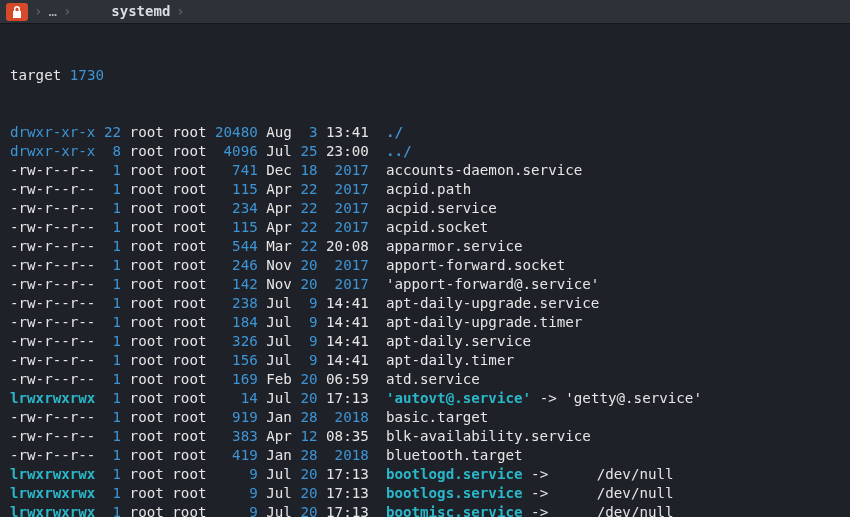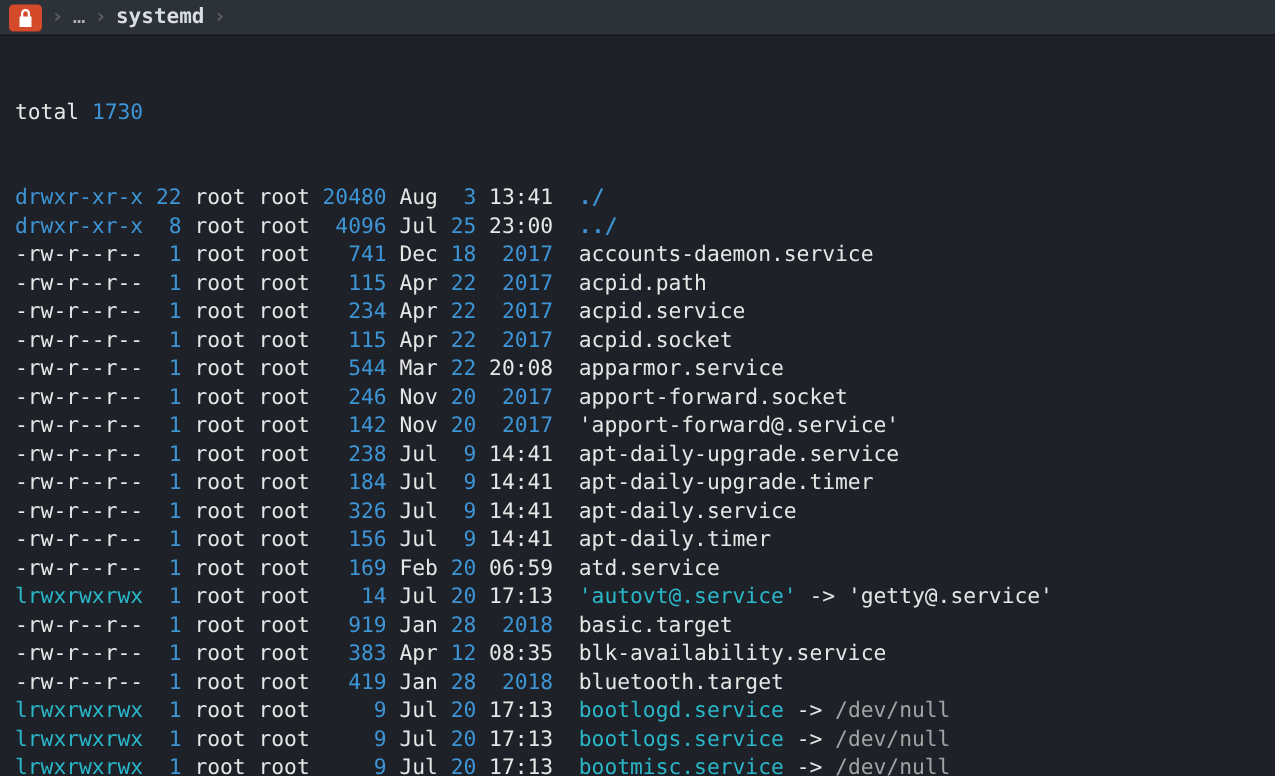--- a/index.html
+++ b/index.html
@@ -33,39 +33,39 @@
     border-radius:3px;
   }
   .term {
     padding:4px 10px 8px 10px;
     white-space:pre;
   }
   .row    { white-space:pre; font-family:inherit; }
   .c-white{ color:#e6e6e6; }
   .c-grey { color:#b0b0b0; }
   .c-blue { color:#3e95d6; }
-  .c-cyan { color:#2ab7c9; font-weight:normal; }
-  .c-yell { color:#a3a3a3; }
+  .c-cyan { color:#2ab7c9; font-weight:bold; }
+  .c-yell { color:#e5e5e5;margin-left:40px; }
   .c-dir  { color:#3e95d6; font-weight:bold; }
   .seg    { display:inline; }
   .chev   { color:#5a5f68; font-weight:bold; }
-  .tb-white{ color:#d8dee4; font-weight:bold; }
+  .tb-white{ color:#d8dee4; font-weight:bold;margin-left:34px; }
 </style>
 </head>
 <body>
 
 <div class="titlebar">
   <span class="lock-badge">
     <svg width="10" height="12" viewBox="0 0 10 12">
         <path fill="#fff" d="M5 0a3 3 0 0 0-3 3v2H1v7h8V5H8V3a3 3 0 0 0-3-3zm0 1.5A1.5 1.5 0 0 1 6.5 3v2h-3V3A1.5 1.5 0 0 1 5 1.5z"></path>
       </svg>
   </span>
   <span class="chev">›</span>
   <span class="c-grey">…</span>
   <span class="chev">›</span>
   <span class="tb-white">systemd</span>
   <span class="chev">›</span>
 </div>
 
 <div class="term">
-  <div class="row"><span class="c-white">total </span><span class="c-blue">1730</span></div>
+  <div class="row"><span class="c-white">target </span><span class="c-blue">1730</span></div>
   <div id="listing"><div class="row"><span class="seg c-blue">drwxr-xr-x</span><span class="seg c-blue"> 22</span><span class="seg c-white"> root</span><span class="seg c-white"> root</span><span class="seg c-blue"> 20480</span><span class="seg c-white"> Aug</span><span class="seg c-blue">  3</span><span class="seg c-white"> 13:41</span><span class="seg c-white">  </span><span class="seg c-dir">./</span></div><div class="row"><span class="seg c-blue">drwxr-xr-x</span><span class="seg c-blue">  8</span><span class="seg c-white"> root</span><span class="seg c-white"> root</span><span class="seg c-blue">  4096</span><span class="seg c-white"> Jul</span><span class="seg c-blue"> 25</span><span class="seg c-white"> 23:00</span><span class="seg c-white">  </span><span class="seg c-dir">../</span></div><div class="row"><span class="seg c-white">-rw-r--r--</span><span class="seg c-blue">  1</span><span class="seg c-white"> root</span><span class="seg c-white"> root</span><span class="seg c-blue">   741</span><span class="seg c-white"> Dec</span><span class="seg c-blue"> 18</span><span class="seg c-blue">  2017</span><span class="seg c-white">  </span><span class="seg c-white">accounts-daemon.service</span></div><div class="row"><span class="seg c-white">-rw-r--r--</span><span class="seg c-blue">  1</span><span class="seg c-white"> root</span><span class="seg c-white"> root</span><span class="seg c-blue">   115</span><span class="seg c-white"> Apr</span><span class="seg c-blue"> 22</span><span class="seg c-blue">  2017</span><span class="seg c-white">  </span><span class="seg c-white">acpid.path</span></div><div class="row"><span class="seg c-white">-rw-r--r--</span><span class="seg c-blue">  1</span><span class="seg c-white"> root</span><span class="seg c-white"> root</span><span class="seg c-blue">   234</span><span class="seg c-white"> Apr</span><span class="seg c-blue"> 22</span><span class="seg c-blue">  2017</span><span class="seg c-white">  </span><span class="seg c-white">acpid.service</span></div><div class="row"><span class="seg c-white">-rw-r--r--</span><span class="seg c-blue">  1</span><span class="seg c-white"> root</span><span class="seg c-white"> root</span><span class="seg c-blue">   115</span><span class="seg c-white"> Apr</span><span class="seg c-blue"> 22</span><span class="seg c-blue">  2017</span><span class="seg c-white">  </span><span class="seg c-white">acpid.socket</span></div><div class="row"><span class="seg c-white">-rw-r--r--</span><span class="seg c-blue">  1</span><span class="seg c-white"> root</span><span class="seg c-white"> root</span><span class="seg c-blue">   544</span><span class="seg c-white"> Mar</span><span class="seg c-blue"> 22</span><span class="seg c-white"> 20:08</span><span class="seg c-white">  </span><span class="seg c-white">apparmor.service</span></div><div class="row"><span class="seg c-white">-rw-r--r--</span><span class="seg c-blue">  1</span><span class="seg c-white"> root</span><span class="seg c-white"> root</span><span class="seg c-blue">   246</span><span class="seg c-white"> Nov</span><span class="seg c-blue"> 20</span><span class="seg c-blue">  2017</span><span class="seg c-white">  </span><span class="seg c-white">apport-forward.socket</span></div><div class="row"><span class="seg c-white">-rw-r--r--</span><span class="seg c-blue">  1</span><span class="seg c-white"> root</span><span class="seg c-white"> root</span><span class="seg c-blue">   142</span><span class="seg c-white"> Nov</span><span class="seg c-blue"> 20</span><span class="seg c-blue">  2017</span><span class="seg c-white">  </span><span class="seg c-white">'apport-forward@.service'</span></div><div class="row"><span class="seg c-white">-rw-r--r--</span><span class="seg c-blue">  1</span><span class="seg c-white"> root</span><span class="seg c-white"> root</span><span class="seg c-blue">   238</span><span class="seg c-white"> Jul</span><span class="seg c-blue">  9</span><span class="seg c-white"> 14:41</span><span class="seg c-white">  </span><span class="seg c-white">apt-daily-upgrade.service</span></div><div class="row"><span class="seg c-white">-rw-r--r--</span><span class="seg c-blue">  1</span><span class="seg c-white"> root</span><span class="seg c-white"> root</span><span class="seg c-blue">   184</span><span class="seg c-white"> Jul</span><span class="seg c-blue">  9</span><span class="seg c-white"> 14:41</span><span class="seg c-white">  </span><span class="seg c-white">apt-daily-upgrade.timer</span></div><div class="row"><span class="seg c-white">-rw-r--r--</span><span class="seg c-blue">  1</span><span class="seg c-white"> root</span><span class="seg c-white"> root</span><span class="seg c-blue">   326</span><span class="seg c-white"> Jul</span><span class="seg c-blue">  9</span><span class="seg c-white"> 14:41</span><span class="seg c-white">  </span><span class="seg c-white">apt-daily.service</span></div><div class="row"><span class="seg c-white">-rw-r--r--</span><span class="seg c-blue">  1</span><span class="seg c-white"> root</span><span class="seg c-white"> root</span><span class="seg c-blue">   156</span><span class="seg c-white"> Jul</span><span class="seg c-blue">  9</span><span class="seg c-white"> 14:41</span><span class="seg c-white">  </span><span class="seg c-white">apt-daily.timer</span></div><div class="row"><span class="seg c-white">-rw-r--r--</span><span class="seg c-blue">  1</span><span class="seg c-white"> root</span><span class="seg c-white"> root</span><span class="seg c-blue">   169</span><span class="seg c-white"> Feb</span><span class="seg c-blue"> 20</span><span class="seg c-white"> 06:59</span><span class="seg c-white">  </span><span class="seg c-white">atd.service</span></div><div class="row"><span class="seg c-cyan">lrwxrwxrwx</span><span class="seg c-blue">  1</span><span class="seg c-white"> root</span><span class="seg c-white"> root</span><span class="seg c-blue">    14</span><span class="seg c-white"> Jul</span><span class="seg c-blue"> 20</span><span class="seg c-white"> 17:13</span><span class="seg c-white">  </span><span class="seg c-cyan">'autovt@.service'</span><span class="seg c-white"> -&gt; </span><span class="seg c-white">'getty@.service'</span></div><div class="row"><span class="seg c-white">-rw-r--r--</span><span class="seg c-blue">  1</span><span class="seg c-white"> root</span><span class="seg c-white"> root</span><span class="seg c-blue">   919</span><span class="seg c-white"> Jan</span><span class="seg c-blue"> 28</span><span class="seg c-blue">  2018</span><span class="seg c-white">  </span><span class="seg c-white">basic.target</span></div><div class="row"><span class="seg c-white">-rw-r--r--</span><span class="seg c-blue">  1</span><span class="seg c-white"> root</span><span class="seg c-white"> root</span><span class="seg c-blue">   383</span><span class="seg c-white"> Apr</span><span class="seg c-blue"> 12</span><span class="seg c-white"> 08:35</span><span class="seg c-white">  </span><span class="seg c-white">blk-availability.service</span></div><div class="row"><span class="seg c-white">-rw-r--r--</span><span class="seg c-blue">  1</span><span class="seg c-white"> root</span><span class="seg c-white"> root</span><span class="seg c-blue">   419</span><span class="seg c-white"> Jan</span><span class="seg c-blue"> 28</span><span class="seg c-blue">  2018</span><span class="seg c-white">  </span><span class="seg c-white">bluetooth.target</span></div><div class="row"><span class="seg c-cyan">lrwxrwxrwx</span><span class="seg c-blue">  1</span><span class="seg c-white"> root</span><span class="seg c-white"> root</span><span class="seg c-blue">     9</span><span class="seg c-white"> Jul</span><span class="seg c-blue"> 20</span><span class="seg c-white"> 17:13</span><span class="seg c-white">  </span><span class="seg c-cyan">bootlogd.service</span><span class="seg c-white"> -&gt; </span><span class="seg c-yell">/dev/null</span></div><div class="row"><span class="seg c-cyan">lrwxrwxrwx</span><span class="seg c-blue">  1</span><span class="seg c-white"> root</span><span class="seg c-white"> root</span><span class="seg c-blue">     9</span><span class="seg c-white"> Jul</span><span class="seg c-blue"> 20</span><span class="seg c-white"> 17:13</span><span class="seg c-white">  </span><span class="seg c-cyan">bootlogs.service</span><span class="seg c-white"> -&gt; </span><span class="seg c-yell">/dev/null</span></div><div class="row"><span class="seg c-cyan">lrwxrwxrwx</span><span class="seg c-blue">  1</span><span class="seg c-white"> root</span><span class="seg c-white"> root</span><span class="seg c-blue">     9</span><span class="seg c-white"> Jul</span><span class="seg c-blue"> 20</span><span class="seg c-white"> 17:13</span><span class="seg c-white">  </span><span class="seg c-cyan">bootmisc.service</span><span class="seg c-white"> -&gt; </span><span class="seg c-yell">/dev/null</span></div></div>
 </div>
 
 </body></html>

